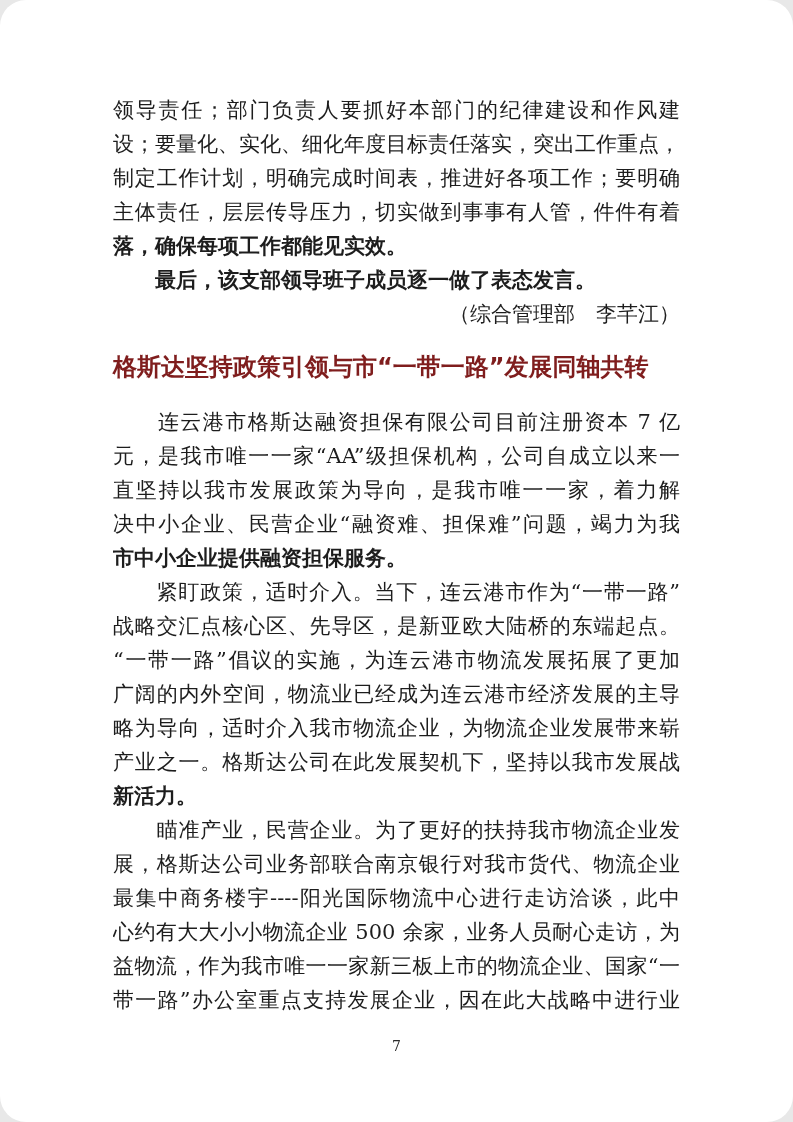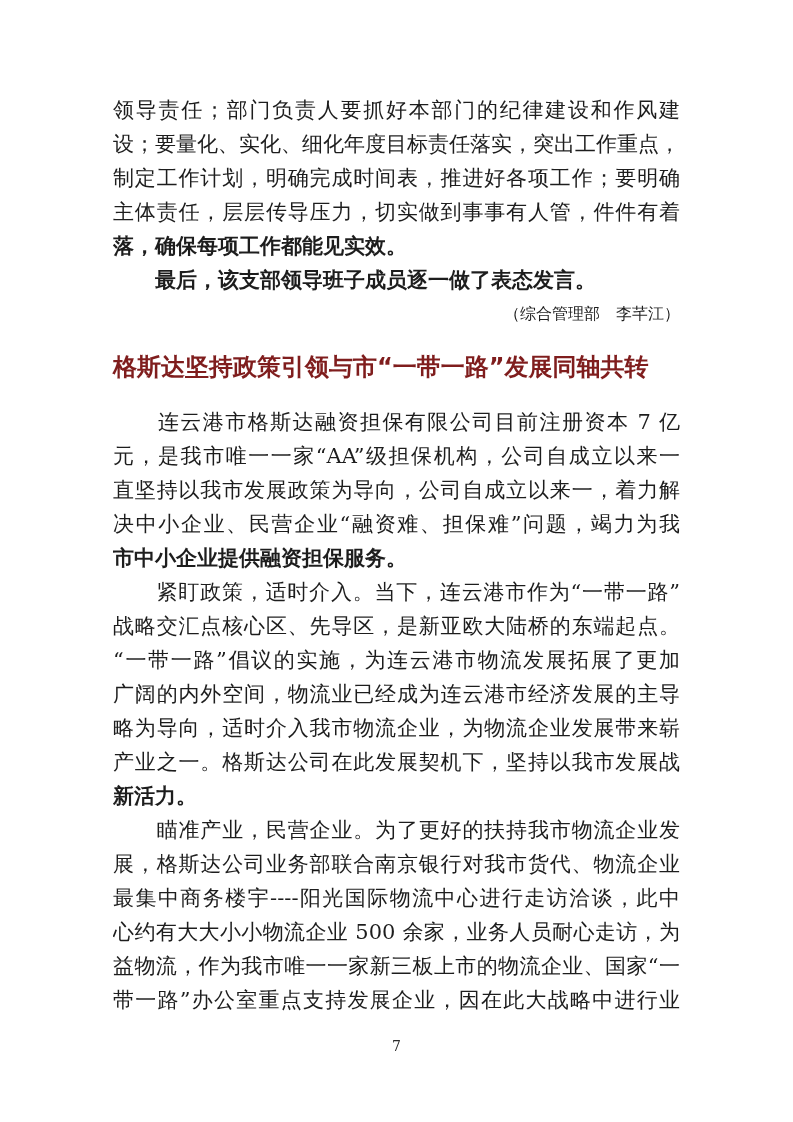--- a/index.html
+++ b/index.html
@@ -9,20 +9,21 @@
   }
   .page {
     position: relative;
     width: 793px;
     height: 1122px;
     margin: 0 auto;
     background: #ffffff;
     overflow: hidden;
     font-family: "DejaVu Serif", "Liberation Serif", serif;
     color: #1d1d1d;
+    border-radius: 26px;
   }
   .content {
     position: absolute;
     left: 113px;
     top: 93px;
     width: 567px;
   }
   .para { margin: 0; padding: 0; }
   .line {
     font-size: 21px;
@@ -34,21 +35,21 @@
     text-justify: inter-character;
     white-space: nowrap;
     color: #1d1d1d;
   }
   .line-end {
     text-align: left;
     text-align-last: left;
     font-weight: bold;
   }
   .attribution {
-    font-size: 16px;
+    font-size: 21px;
     line-height: 34px;
     height: 34px;
     text-align: right;
     text-align-last: right;
     white-space: nowrap;
   }
   .article-title {
     margin: 16px 0 0 0;
     padding: 0;
     height: 40px;
@@ -94,21 +95,21 @@
       </div>
 
     <div class="attribution">（综合管理部　李芊江）</div>
 
     <h1 class="article-title">格斯达坚持政策引领与市“一带一路”发展同轴共转</h1>
 
     <div class="article-body">
       <div class="para">
           <div class="line">　　连云港市格斯达融资担保有限公司目前注册资本 7 亿</div>
           <div class="line">元，是我市唯一一家“AA”级担保机构，公司自成立以来一</div>
-          <div class="line">直坚持以我市发展政策为导向，公司自成立以来一，着力解</div>
+          <div class="line">直坚持以我市发展政策为导向，是我市唯一一家，着力解</div>
           <div class="line">决中小企业、民营企业“融资难、担保难”问题，竭力为我</div>
           <div class="line line-end">市中小企业提供融资担保服务。</div>
         </div>
       <div class="para">
           <div class="line">　　紧盯政策，适时介入。当下，连云港市作为“一带一路”</div>
           <div class="line">战略交汇点核心区、先导区，是新亚欧大陆桥的东端起点。</div>
           <div class="line">“一带一路”倡议的实施，为连云港市物流发展拓展了更加</div>
           <div class="line">广阔的内外空间，物流业已经成为连云港市经济发展的主导</div>
           <div class="line">略为导向，适时介入我市物流企业，为物流企业发展带来崭</div>
           <div class="line">产业之一。格斯达公司在此发展契机下，坚持以我市发展战</div>

